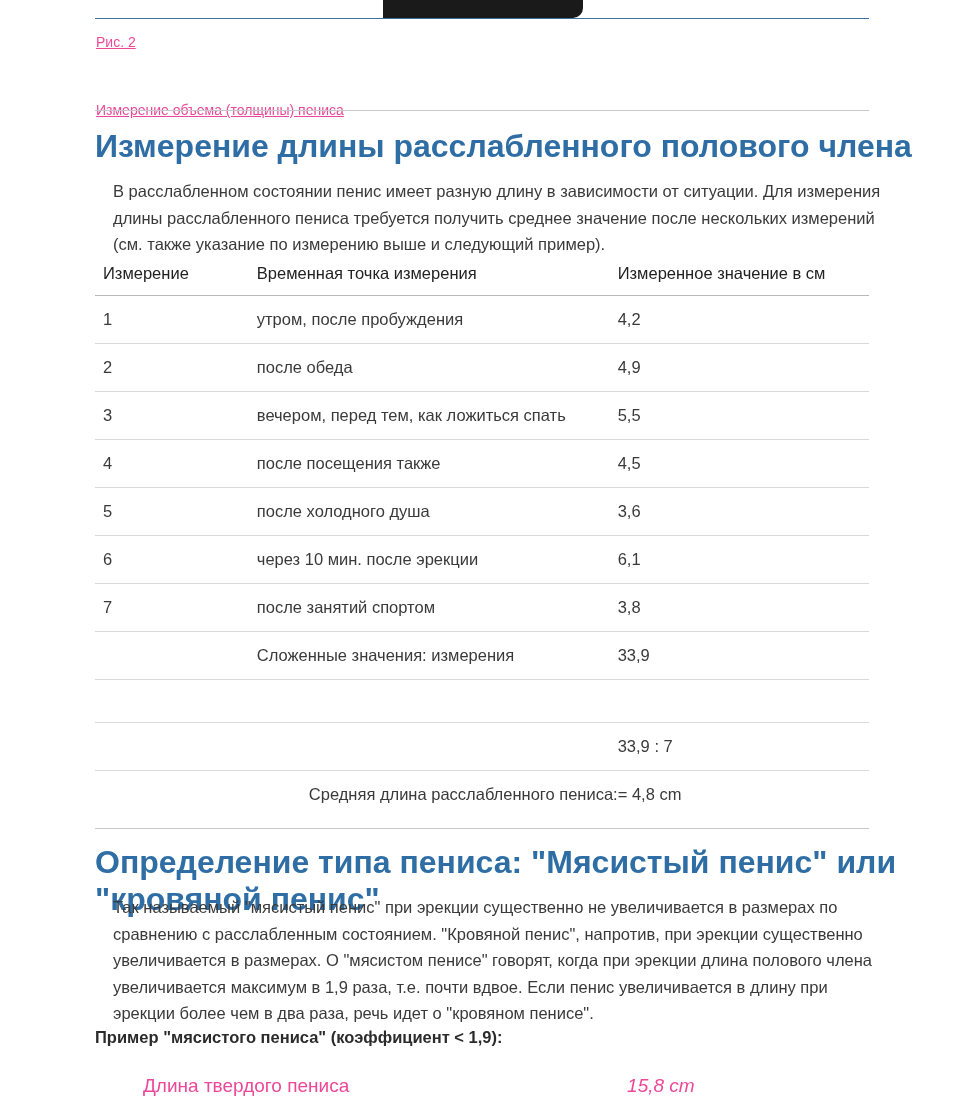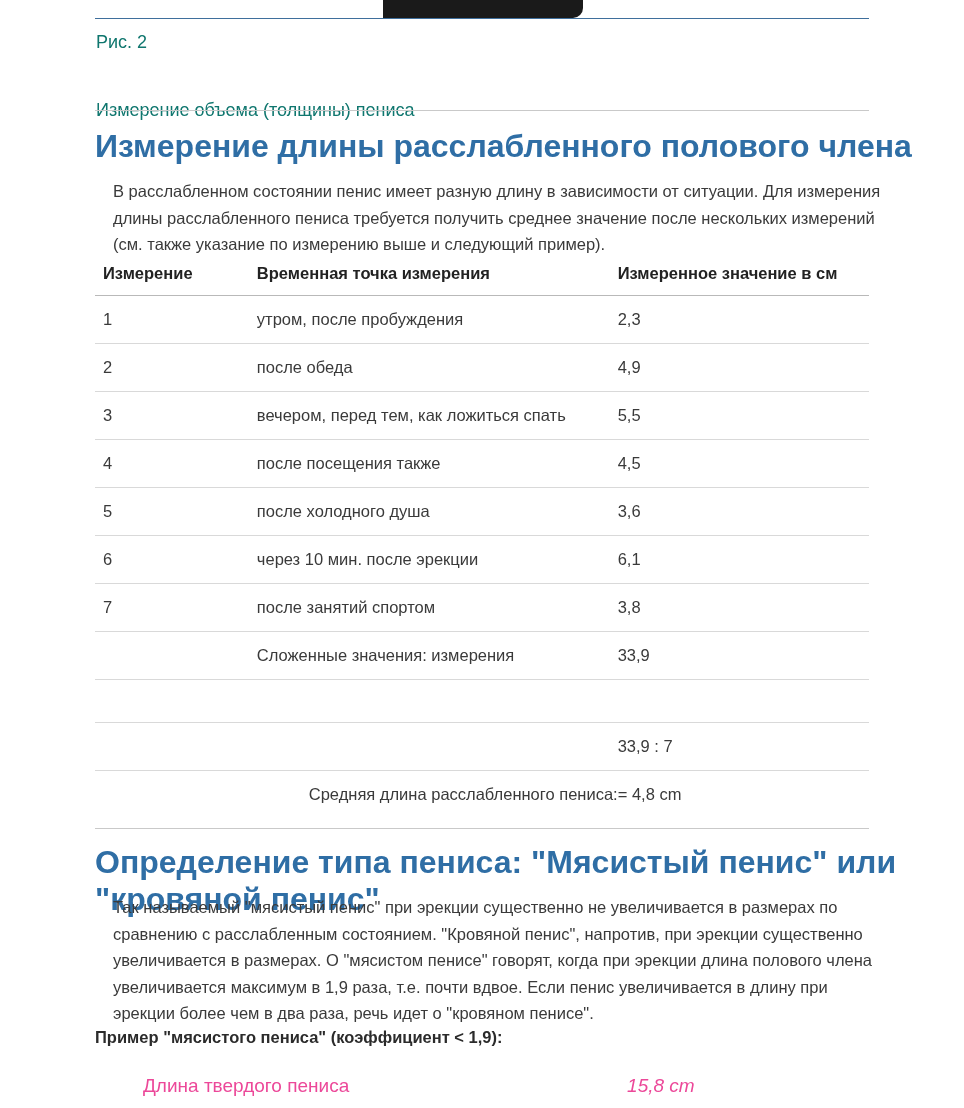--- a/index.html
+++ b/index.html
@@ -57,23 +57,24 @@
     background: #c9c9c9;
   }
   .rule.top { top: 18px; background: #3f6f9c; height: 1px; }
   .rule.sec1 { top: 110px; }
   .rule.sec2 { top: 828px; }
 
   .caption {
     position: absolute;
     left: 96px;
     width: 700px;
-    color: #0f766e;
-    font-size: 18px;
+    color: #ec4899;
+    font-size: 14px;
     line-height: 20px;
+    text-decoration: underline;
   }
   .caption .l1 { display: block; }
   .caption .l2 { display: block; margin-top: 48px; }
 
   h2.section-title {
     position: absolute;
     left: 95px;
     margin: 0;
     font-size: 32px;
     font-weight: bold;
@@ -95,21 +96,21 @@
     position: absolute;
     left: 95px;
     top: 264px;
     width: 774px;
     border-collapse: collapse;
     font-size: 16.5px;
     color: #3a3a3a;
   }
   table.meas th {
     text-align: left;
-    font-weight: bold;
+    font-weight: normal;
     font-size: 16.5px;
     padding: 0 0 12px 0;
     border-bottom: 1px solid #b9b9b9;
     color: #222;
   }
   table.meas td {
     padding: 14px 0 14px 0;
     border-bottom: 1px solid #d9d9d9;
     vertical-align: top;
   }
@@ -182,21 +183,21 @@
       <tr>
         <th class="c0">Измерение</th>
         <th class="c1">Временная точка измерения</th>
         <th class="c2">Измеренное значение в см</th>
       </tr>
     </thead>
     <tbody>
       <tr>
         <td class="c0">1</td>
         <td class="c1">утром, после пробуждения</td>
-        <td class="c2">2,3</td>
+        <td class="c2">4,2</td>
       </tr>
       <tr>
         <td class="c0">2</td>
         <td class="c1">после обеда</td>
         <td class="c2">4,9</td>
       </tr>
       <tr>
         <td class="c0">3</td>
         <td class="c1">вечером, перед тем, как ложиться спать</td>
         <td class="c2">5,5</td>

